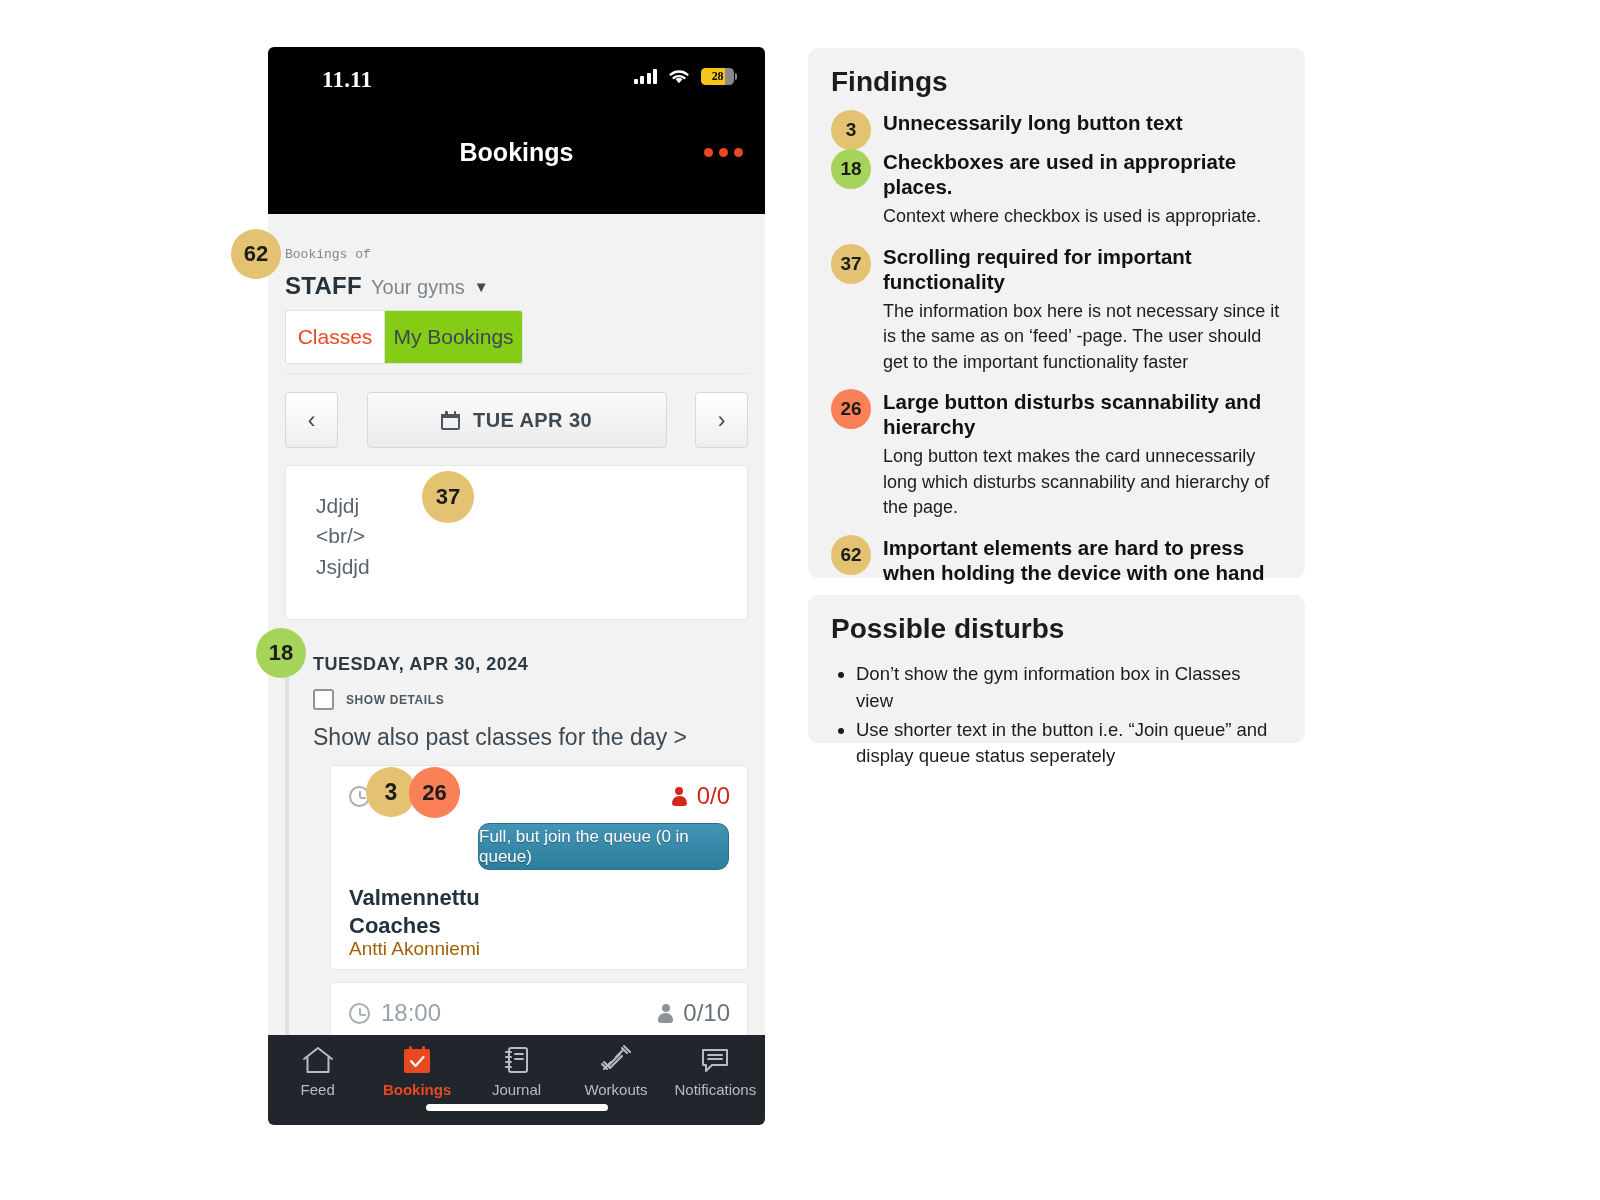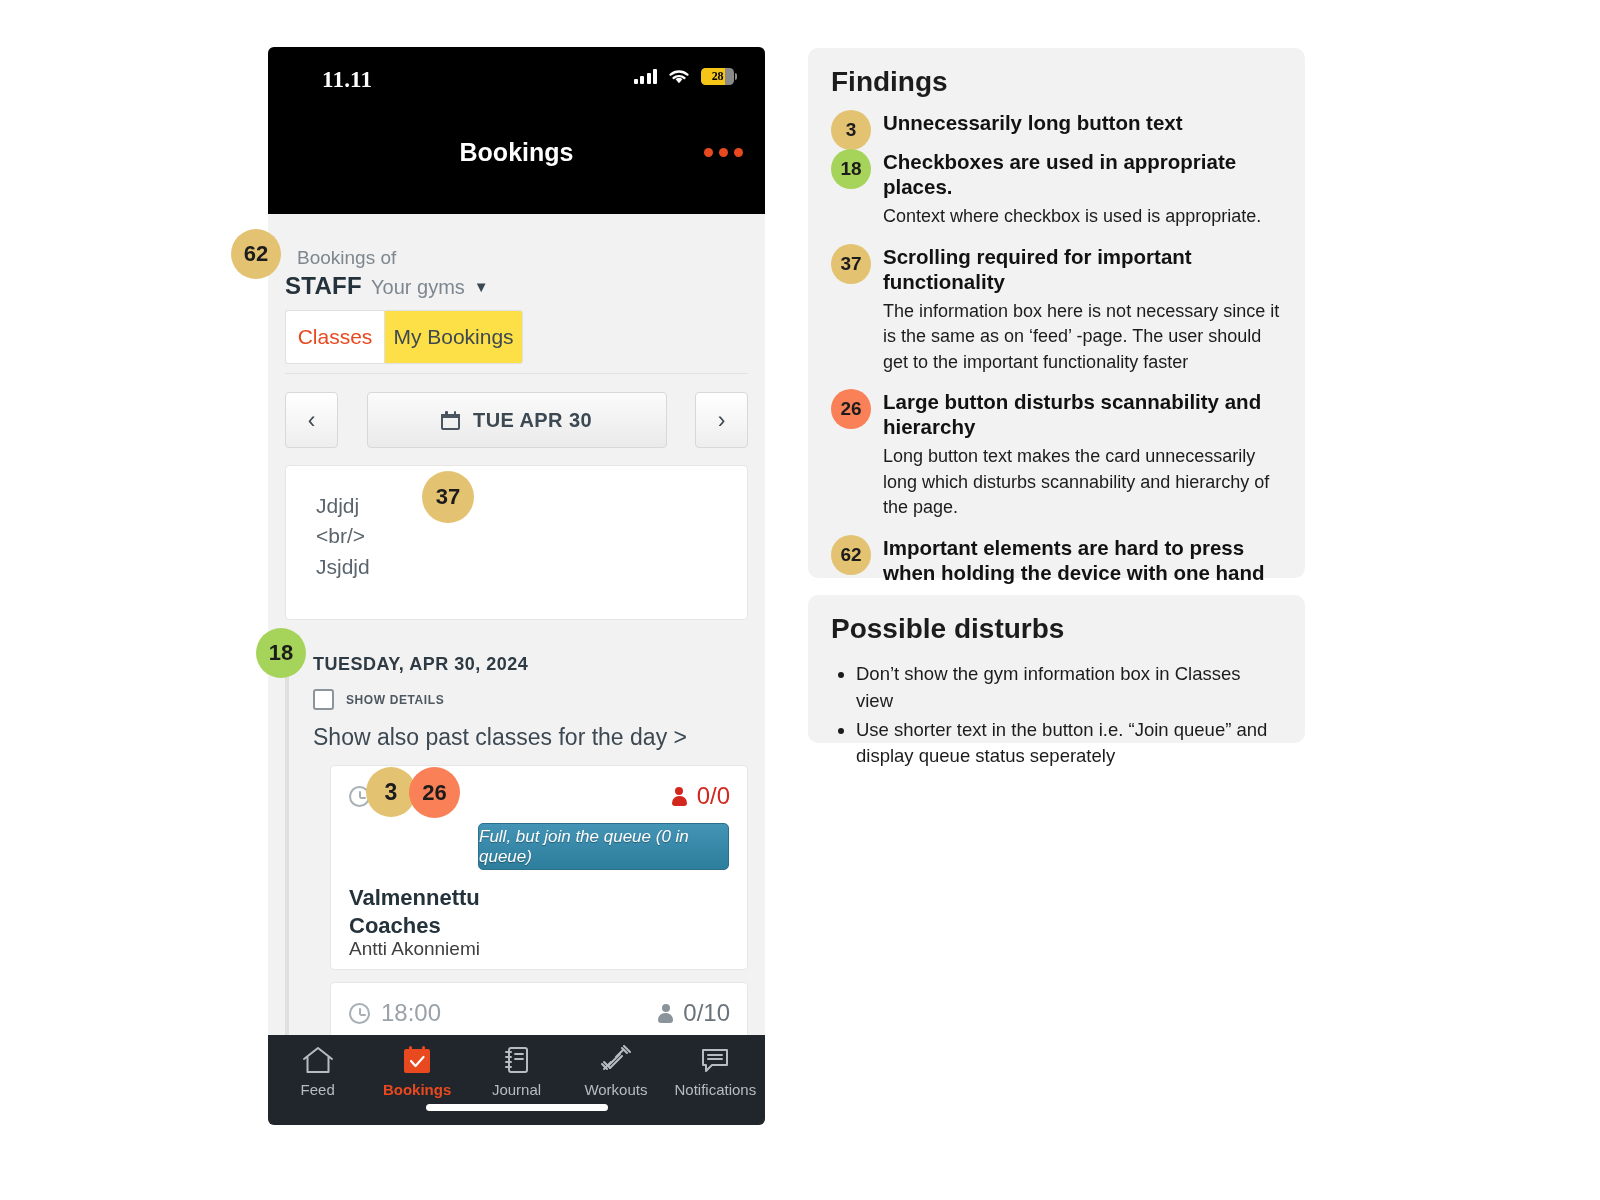--- a/index.html
+++ b/index.html
@@ -60,35 +60,35 @@
     position:absolute; left:0; right:0; top:28px; text-align:center;
     color:#fff; font-size:25px; font-weight:700;
   }
   .nav-dots { position:absolute; right:22px; top:38px; display:flex; gap:6px; }
   .nav-dots span { width:9px; height:9px; border-radius:50%; background:#e8491f; }
 
   
   .content { position:absolute; left:0; top:167px; right:0; bottom:0; background:#f2f2f2; }
 
   .bookings-of {
-    position:absolute; left:29px; top:33px;
-    font-size:19px; color:#7d8790;
+    position:absolute; left:17px; top:33px;
+    font-size:13px; color:#7d8790;font-family:Liberation Mono, monospace;
   }
   .staff-row { position:absolute; left:17px; top:58px; display:flex; align-items:baseline; gap:9px;justify-content:space-between; }
   .staff-name { font-size:24px; font-weight:800; color:#24323c; letter-spacing:.3px; }
   .your-gyms { font-size:20px; color:#7d8790; }
   .caret { font-size:15px; color:#3c4852; position:relative; top:-2px; }
 
   .tabs { position:absolute; left:17px; top:96px; display:flex; }
   .tab {
     height:54px; display:flex; align-items:center; justify-content:center;
     font-size:21px; border:1px solid #e0e0e0; border-radius:3px;
   }
   .tab.active { background:#ffffff; color:#e8491f; width:99px; border-right:none; border-radius:3px 0 0 3px; }
-  .tab.inactive { background:#fde047; color:#3c4852; width:139px; border-left:1px solid #e0e0e0; border-radius:0 3px 3px 0; }
+  .tab.inactive { background:#84cc16; color:#3c4852; width:139px; border-left:1px solid #e0e0e0; border-radius:0 3px 3px 0; }
 
   .divider { position:absolute; left:17px; right:17px; top:159px; height:1px; background:#e2e2e2; }
 
   
   .datesel { position:absolute; left:17px; right:17px; top:178px; height:56px; display:flex; justify-content:space-between; }
   .arrowbtn {
     width:53px; height:56px; border:1px solid #d8d8d8; border-radius:4px;
     background:linear-gradient(#ffffff,#eeeeee);
     display:flex; align-items:center; justify-content:center;
     font-size:23px; color:#3c4852;
@@ -149,31 +149,31 @@
   .person {
     width:15px; height:19px; position:relative; display:inline-block;
   }
   .person .h { position:absolute; left:3.5px; top:0; width:8px; height:8px; border-radius:50%; }
   .person .b { position:absolute; left:0; top:9px; width:15px; height:10px; border-radius:7px 7px 3px 3px; }
   .person.red .h, .person.red .b { background:#d2271c; }
   .person.gray .h, .person.gray .b { background:#8c949b; }
 
   .bluebtn {
     position:absolute; background:linear-gradient(#4394b5,#2d7e9d);
-    border:1px solid #2b6f8a; border-radius:5px;
+    border:1px solid #2b6f8a; border-radius:11px;
     display:flex; align-items:center; justify-content:center;
-    color:#ffffff; text-shadow:0 1px 1px rgba(0,0,0,.35);font-style:italic;
+    color:#ffffff; text-shadow:0 1px 1px rgba(0,0,0,.35);
   }
   .btn-queue { left:147px; right:18px; top:57px; height:47px; font-size:17px; }
   .btn-book { right:18px; top:55px; width:82px; height:45px; font-size:18px; }
 
   .card-title { position:absolute; left:18px; font-size:22px; font-weight:700; color:#24323c; line-height:1.25; }
   .c1-title { top:118px; }
   .c2-title { top:56px; }
-  .card-sub { position:absolute; left:18px; top:172px; font-size:19px; color:#404040; }
+  .card-sub { position:absolute; left:18px; top:172px; font-size:19px; color:#a16207; }
 
   
   .tabbar { position:absolute; left:0; right:0; bottom:0; height:90px; background:#21262c; }
   .tabitems { position:absolute; left:0; right:0; top:10px; display:flex; }
   .tabitem { flex:1; display:flex; flex-direction:column; align-items:center; gap:6px; }
   .tabitem .lab { font-size:15px; color:#b7bcc1; }
   .tabitem.active .lab { color:#e8491f; font-weight:700; }
   .homebar { position:absolute; left:50%; transform:translateX(-50%); bottom:14px; width:182px; height:7px; border-radius:4px; background:#ffffff; }
 
   

